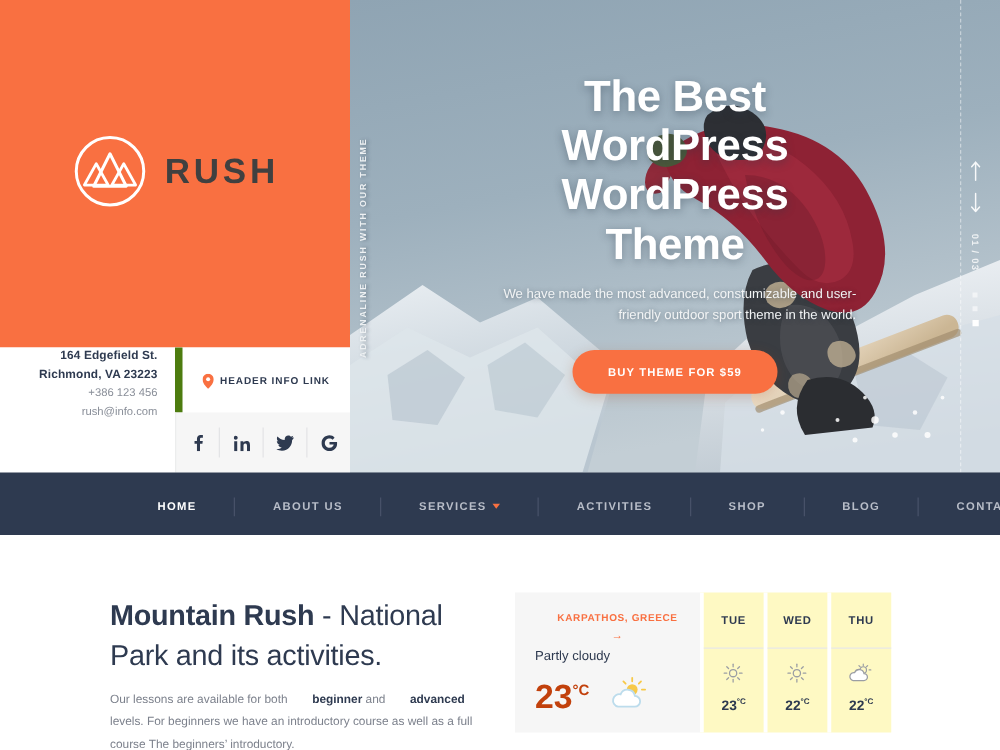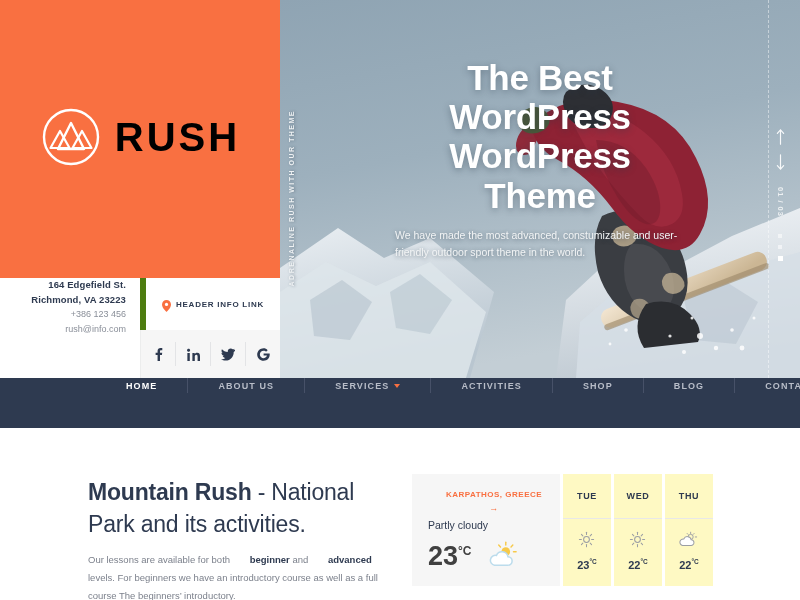--- a/index.html
+++ b/index.html
@@ -16,21 +16,21 @@
 
   
   .logo-block {
     position:absolute; left:0; top:0; width:280px; height:278px;
     background:#f97041;
     display:flex; align-items:center; justify-content:center;
   }
   .logo-inner { display:flex; align-items:center; gap:13px; margin-top:-4px; }
   .logo-mark { width:62px; height:62px; flex:0 0 62px; }
   .logo-word {
-    color:#000000; font-size:40px; font-weight:bold; letter-spacing:3px;
+    color:#404040; font-size:28px; font-weight:bold; letter-spacing:3px;
     line-height:1; font-family:"Liberation Sans", sans-serif;
   }
 
   
   .contact-block {
     position:absolute; left:0; top:278px; width:140px; height:100px;
     background:#ffffff; padding:0 14px 0 0;
     text-align:right;
   }
   .contact-addr {
@@ -76,21 +76,21 @@
     padding-top:58px;
   }
   .hero-title {
     color:#ffffff; font-size:35px; font-weight:bold; line-height:1.12;
     text-align:center; letter-spacing:-.3px;
     text-shadow:0 2px 7px rgba(40,55,70,.40);
     max-width:330px;
   }
   .hero-sub {
     margin-top:12px; color:#f2f4f5; font-size:10.5px; line-height:1.6;
-    text-align:left; max-width:290px;
+    text-align:right; max-width:290px;
     text-shadow:0 1px 4px rgba(40,55,70,.5);
   }
   .hero-cta {
     margin-top:20px; background:#f97041; color:#ffffff;
     font-size:9px; font-weight:bold; letter-spacing:.9px;
     padding:0 28px; height:35px; border:none; border-radius:18px;
     display:flex; align-items:center; justify-content:center; cursor:pointer;
     box-shadow:0 3px 10px rgba(150,70,30,.25);
   }
   .hero-vert {
@@ -112,21 +112,21 @@
     margin-top:9px; writing-mode:vertical-rl;
     color:#eef1f3; font-size:7.5px; font-weight:bold; letter-spacing:1px;
   }
   .hero-dots { margin-top:10px; display:flex; flex-direction:column; gap:7px; align-items:center; }
   .hero-dot { width:4px; height:4px; background:rgba(255,255,255,.55); }
   .hero-dot.on { width:5px; height:5px; background:#ffffff; }
 
   
   .navbar {
     position:absolute; left:0; top:378px; width:800px; height:54px;
-    background:#2e3a50; display:flex; align-items:flex-start;
+    background:#2e3a50; display:flex; align-items:center;
   }
   .nav-list { display:flex; align-items:center; margin-left:96px; }
   .nav-item {
     display:flex; align-items:center; gap:5px;
     padding:0 30px; height:15px;
     border-right:1px solid #475168;
     font-size:9px; font-weight:bold; letter-spacing:1.1px;
     color:#b8bdc8; white-space:nowrap; cursor:pointer;
   }
   .nav-item:last-child { border-right:none; }
@@ -156,21 +156,21 @@
     width:148px; background:#f6f6f6; padding:16px 0 0 16px;
     display:flex; flex-direction:column;
   }
   .wx-place {
     font-size:8px; font-weight:bold; color:#f97041; letter-spacing:.5px;
     display:flex; align-items:center; gap:5px;flex-direction:column;
   }
   .wx-arrow { font-size:9px; line-height:1; }
   .wx-cond { margin-top:6px; font-size:10.5px; color:#2e3a50; }
   .wx-row { margin-top:10px; display:flex; align-items:center; gap:14px; }
-  .wx-temp { font-size:27px; font-weight:bold; color:#404040; line-height:1; }
+  .wx-temp { font-size:27px; font-weight:bold; color:#c2410c; line-height:1; }
   .wx-temp sup { font-size:12px; font-weight:bold; vertical-align:super; }
   .wx-day {
     width:51px; background:#fef9c3; border-left:3px solid #ffffff;
     display:flex; flex-direction:column; align-items:center;
   }
   .wx-day-name {
     height:45px; width:100%; display:flex; align-items:center; justify-content:center;
     font-size:9px; font-weight:bold; color:#2e3a50; letter-spacing:.6px;
     border-bottom:1px solid #e8e8e8;
   }
@@ -317,20 +317,21 @@
       <div class="hero-vert">ADRENALINE RUSH WITH OUR THEME</div>
 
       <div class="hero-content">
         <h1 class="hero-title">
           <span>The Best</span><br>
           <span>WordPress</span><br>
           <span>WordPress</span><br>
           <span>Theme</span>
         </h1>
         <p class="hero-sub">We have made the most advanced, constumizable and user-friendly outdoor sport theme in the world.</p>
+        <button class="hero-cta">BUY THEME FOR $59</button>
       </div>
 
       <div class="hero-rail"></div>
 
       <div class="hero-nav">
         <span>
           <svg viewBox="0 0 10 20" width="9" height="18">
             <path d="M5 2 L5 18 M5 2 L1.5 6 M5 2 L8.5 6" stroke="#fff" stroke-width="1.3" fill="none" stroke-linecap="round"></path>
           </svg>
         </span>

